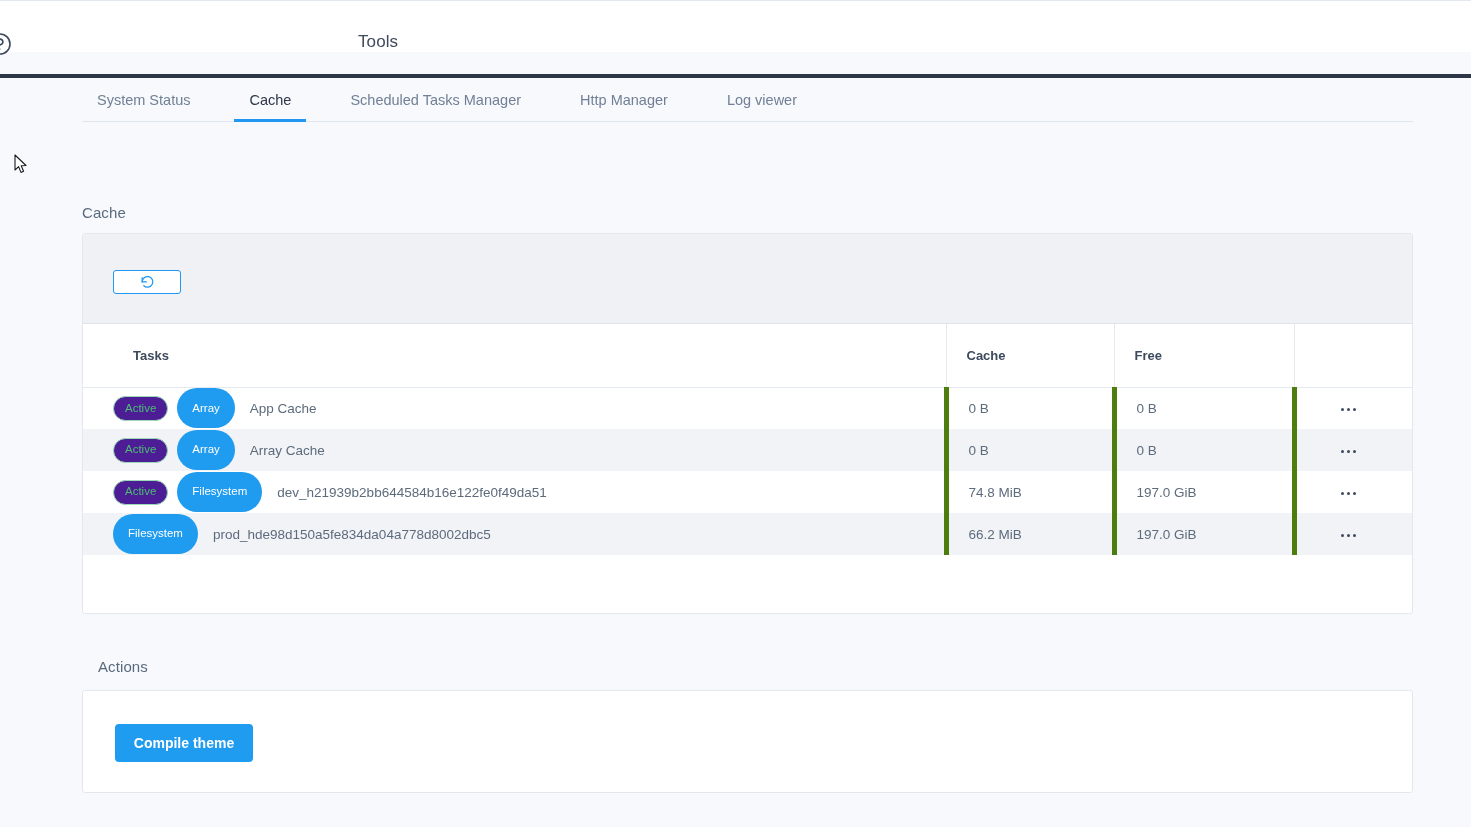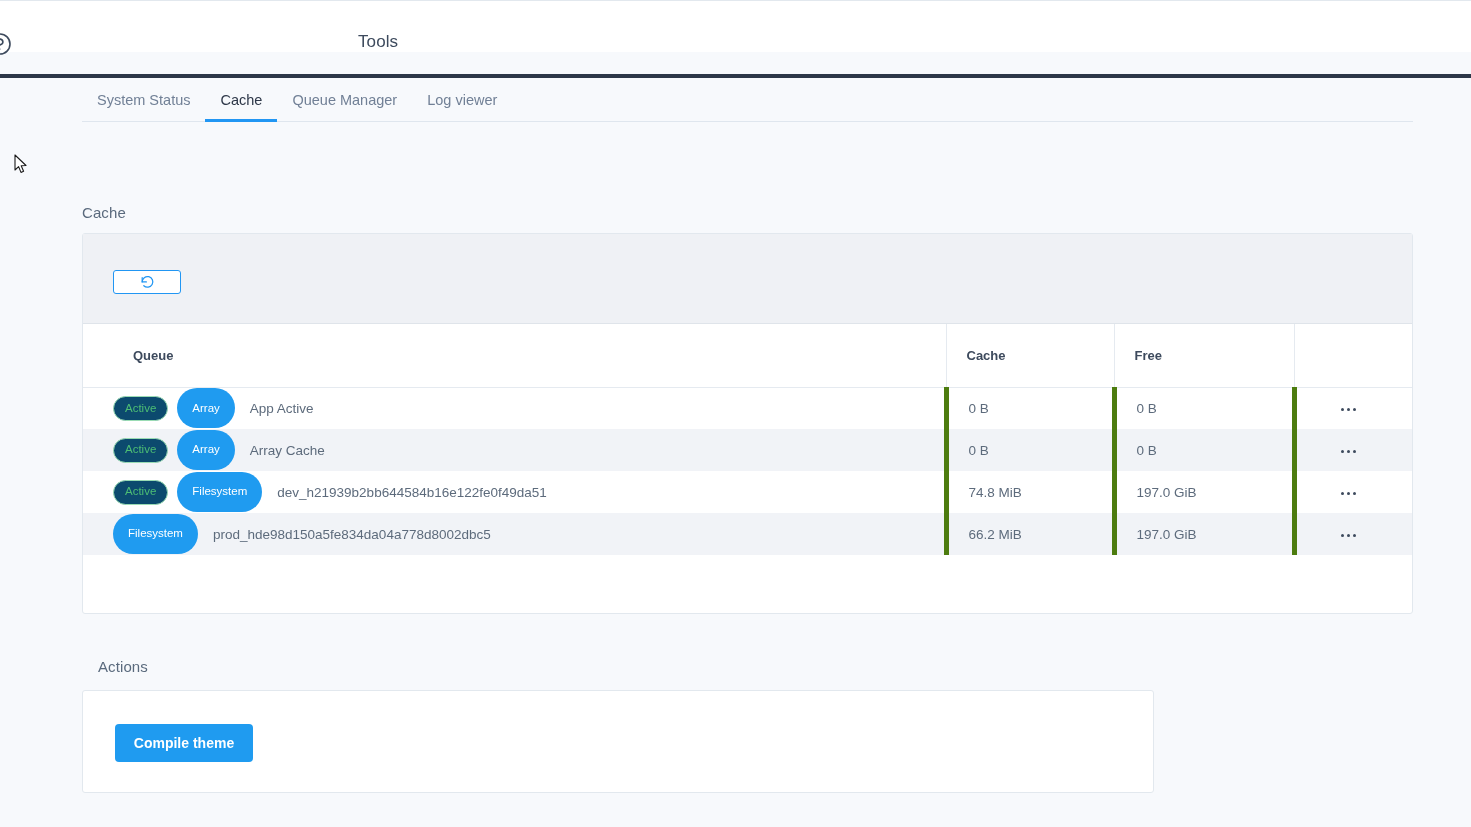--- a/index.html
+++ b/index.html
@@ -45,20 +45,21 @@
     background: #2d3748;
   }
 
   
   .tabs {
     position: absolute; left: 82px; top: 78px;
     width: 1331px; height: 44px;
     border-bottom: 1px solid #dfe6ee;
     display: flex;
     align-items: flex-end;
+    gap: 29px;
   }
   .tab {
     position: relative;
     padding: 0 15px 13px 15px;
     font-size: 14.5px;
     color: #718096;
     white-space: nowrap;
     cursor: pointer;
     background: none;
     border: none;
@@ -161,21 +162,21 @@
     justify-content: center;
     border-radius: 40px;
     font-size: 11.5px;
     line-height: 1;
     white-space: nowrap;
   }
   .badge-status {
     min-width: 54px;
     height: 25px;
     padding: 0 11px;
-    background: #0c4a6e;
+    background: #4c1d95;
     border: 1px solid #9adcb4;
     color: #4dbd74;
   }
   .badge-type {
     height: 40px;
     padding: 0 15px;
     background: #1f9bf0;
     color: #ffffff;
   }
   .name-text {
@@ -193,21 +194,21 @@
   .dots i {
     width: 3px; height: 3px;
     border-radius: 50%;
     background: #3d4a5d;
     display: block;
   }
 
   
   #actions-card {
     left: 82px; top: 690px;
-    width: 1072px; height: 103px;
+    width: 1331px; height: 103px;
   }
   .compile-btn {
     position: absolute;
     left: 32px; top: 33px;
     width: 138px; height: 38px;
     background: #1f9bf0;
     color: #ffffff;
     border: none;
     border-radius: 4px;
     font-family: inherit;
@@ -237,21 +238,22 @@
       <circle cx="12" cy="17" r=".6" fill="#3d4a5d" stroke="none"></circle>
     </svg>
   </span>
   <div class="header-title">Tools</div>
 </div>
 <div class="header-rule"></div>
 
 <nav class="tabs">
   <button class="tab">System Status</button>
   <button class="tab active">Cache</button>
-  <button class="tab">Queue Manager</button>
+  <button class="tab">Scheduled Tasks Manager</button>
+  <button class="tab">Http Manager</button>
   <button class="tab">Log viewer</button>
 </nav>
 
 <div class="section-label" id="cache-label">Cache</div>
 
 <div class="card" id="cache-card">
 
   <div class="card-toolbar">
     <button class="refresh-btn" title="Refresh">
       <span>
@@ -265,34 +267,34 @@
 
   <table class="tbl">
     <colgroup>
       <col class="col-name">
         <col class="col-used">
         <col class="col-free">
         <col class="col-menu">
     </colgroup>
     <thead>
       <tr>
-        <th>Queue</th>
+        <th>Tasks</th>
         <th>Cache</th>
         <th>Free</th>
         <th></th>
       </tr>
     </thead>
     <tbody>
 
       <tr>
         <td>
           <div class="name-cell">
             <span class="badge badge-status">Active</span>
             <span class="badge badge-type">Array</span>
-            <span class="name-text">App Active</span>
+            <span class="name-text">App Cache</span>
           </div>
         </td>
         <td>0 B</td>
         <td>0 B</td>
         <td>
           <span class="dots">
               <i></i>
               <i></i>
               <i></i>
             </span>

